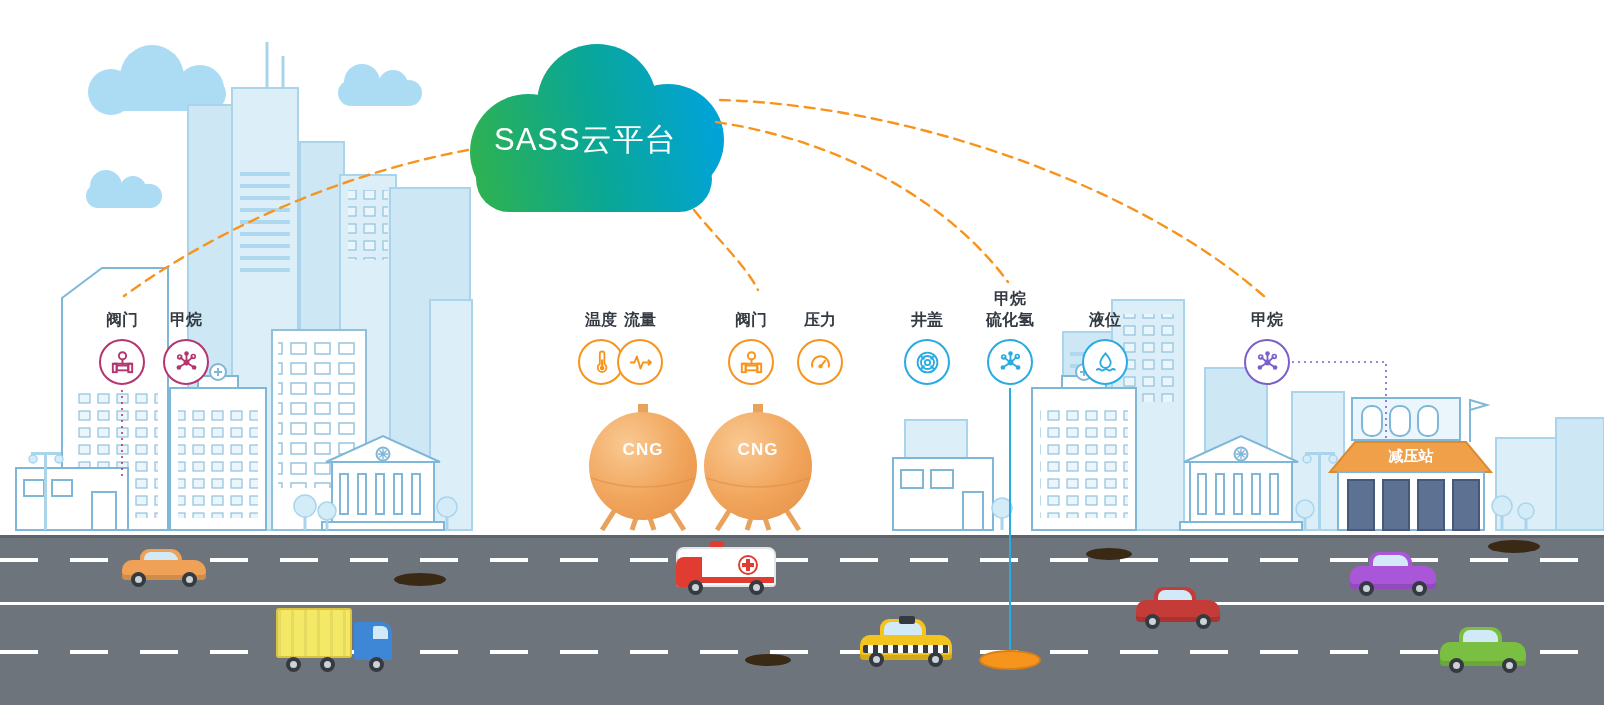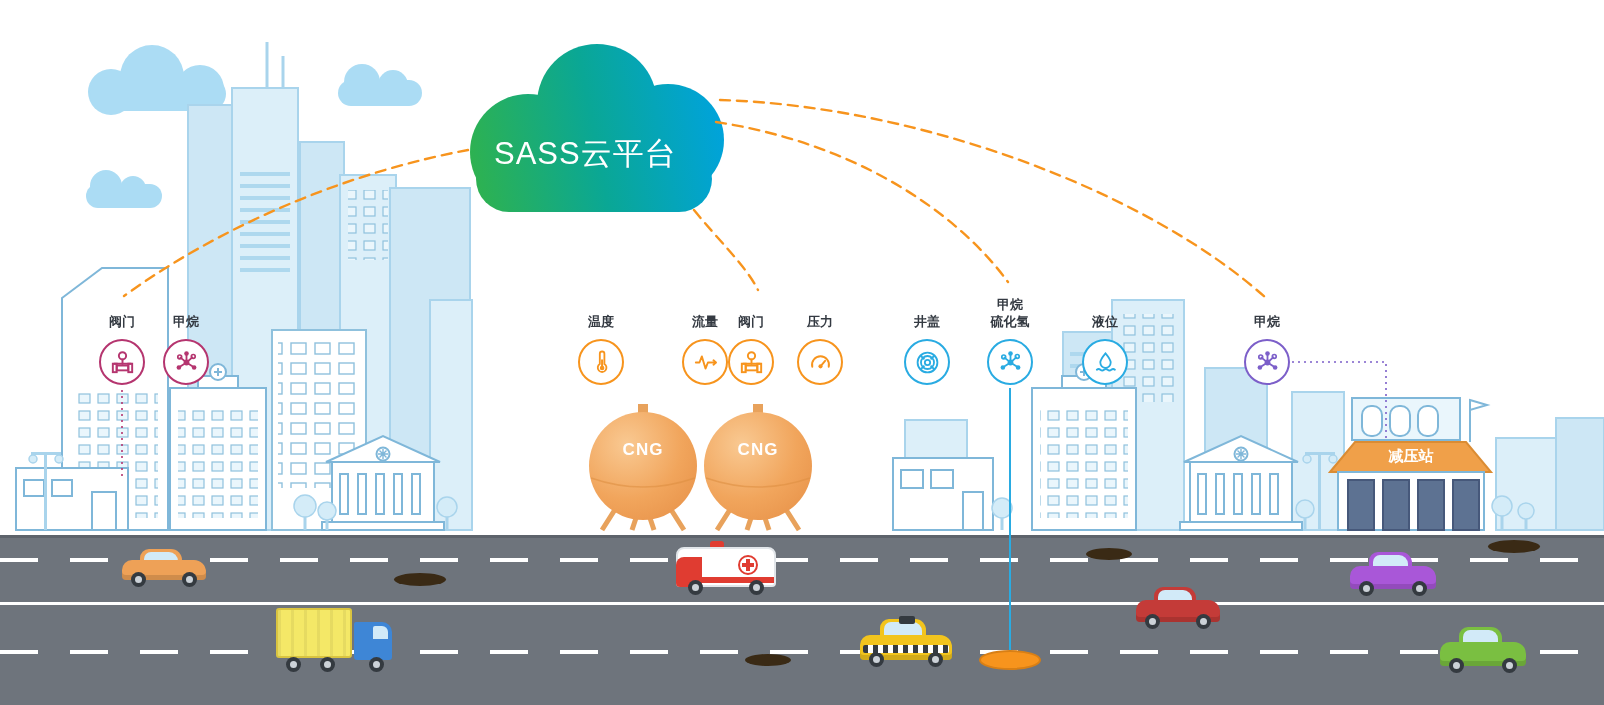--- a/index.html
+++ b/index.html
@@ -12,33 +12,33 @@
   .deco{position:absolute;z-index:1;}
   .puffc,.puffb{position:absolute;background:#abdcf4;}
   .puffc{border-radius:50%;}
   .puffb{border-radius:20px;}
 
   
   .skyline{position:absolute;left:0;top:0;z-index:1;}
   .overlay{position:absolute;left:0;top:0;z-index:6;pointer-events:none;}
 
   
-  .cloud-label{position:absolute;left:494px;top:133px;z-index:3;color:#ffffff;
+  .cloud-label{position:absolute;left:494px;top:119px;z-index:3;color:#ffffff;
                font-size:31px;letter-spacing:1px;font-weight:500;}
 
   
   .sensor{position:absolute;top:339px;width:46px;height:46px;z-index:5;}
   .g-magenta{color:#b5356f;} .g-orange{color:#f7941d;text-decoration:underline;}
   .g-blue{color:#29abe2;} .g-purple{color:#7c5fc9;}
   .sensor-circle{width:46px;height:46px;border-radius:50%;border:2.5px solid currentColor;
                  background:#ffffff;display:flex;align-items:center;justify-content:center;
                  box-sizing:border-box;}
   .sensor-circle svg{width:29px;height:29px;display:block;}
   .sensor-label{position:absolute;bottom:54px;left:50%;transform:translateX(-50%);
-                font-weight:bold;font-size:13px;color:#343a42;white-space:pre-line;
+                font-weight:bold;font-size:16px;color:#343a42;white-space:pre-line;
                 text-align:center;line-height:1.3;width:max-content;}
 
   
   .tank-label{position:absolute;top:440px;width:60px;text-align:center;color:#ffffff;
               font-weight:bold;font-size:17px;letter-spacing:1px;z-index:2;}
   .station-label{position:absolute;left:1366px;top:447px;width:90px;text-align:center;
                  color:#ffffff;font-weight:bold;font-size:15px;z-index:2;}
 
   
   .road{position:absolute;left:0;top:535px;width:1604px;height:170px;background:#6e747c;
@@ -389,21 +389,21 @@
   <div class="sensor g-orange" style="left:578px">
     <div class="sensor-label">温度</div>
     <div class="sensor-circle">
       <svg viewBox="0 0 24 24">
         <path d="M10.6 13.2V4.8a1.9 1.9 0 0 1 3.8 0v8.4a3.6 3.6 0 1 1-3.8 0z" fill="none" stroke="currentColor" stroke-width="1.5"></path>
         <line x1="12.5" y1="16.5" x2="12.5" y2="9.5" stroke="currentColor" stroke-width="1.7"></line>
         <circle cx="12.5" cy="16.5" r="1.9" fill="currentColor"></circle>
       </svg>
     </div>
   </div>
-  <div class="sensor g-orange" style="left:682px">
+  <div class="sensor g-orange" style="left:617px">
     <div class="sensor-label">流量</div>
     <div class="sensor-circle">
       <svg viewBox="0 0 24 24">
         <g fill="none" stroke="currentColor" stroke-width="1.6" stroke-linecap="round" stroke-linejoin="round">
           <path d="M4 12h3l2-5 3 10 2-5h2"></path>
           <path d="M17 12h3.4"></path>
             <path d="M18.6 10.2 20.6 12l-2 1.8"></path>
         </g>
       </svg>
     </div>

